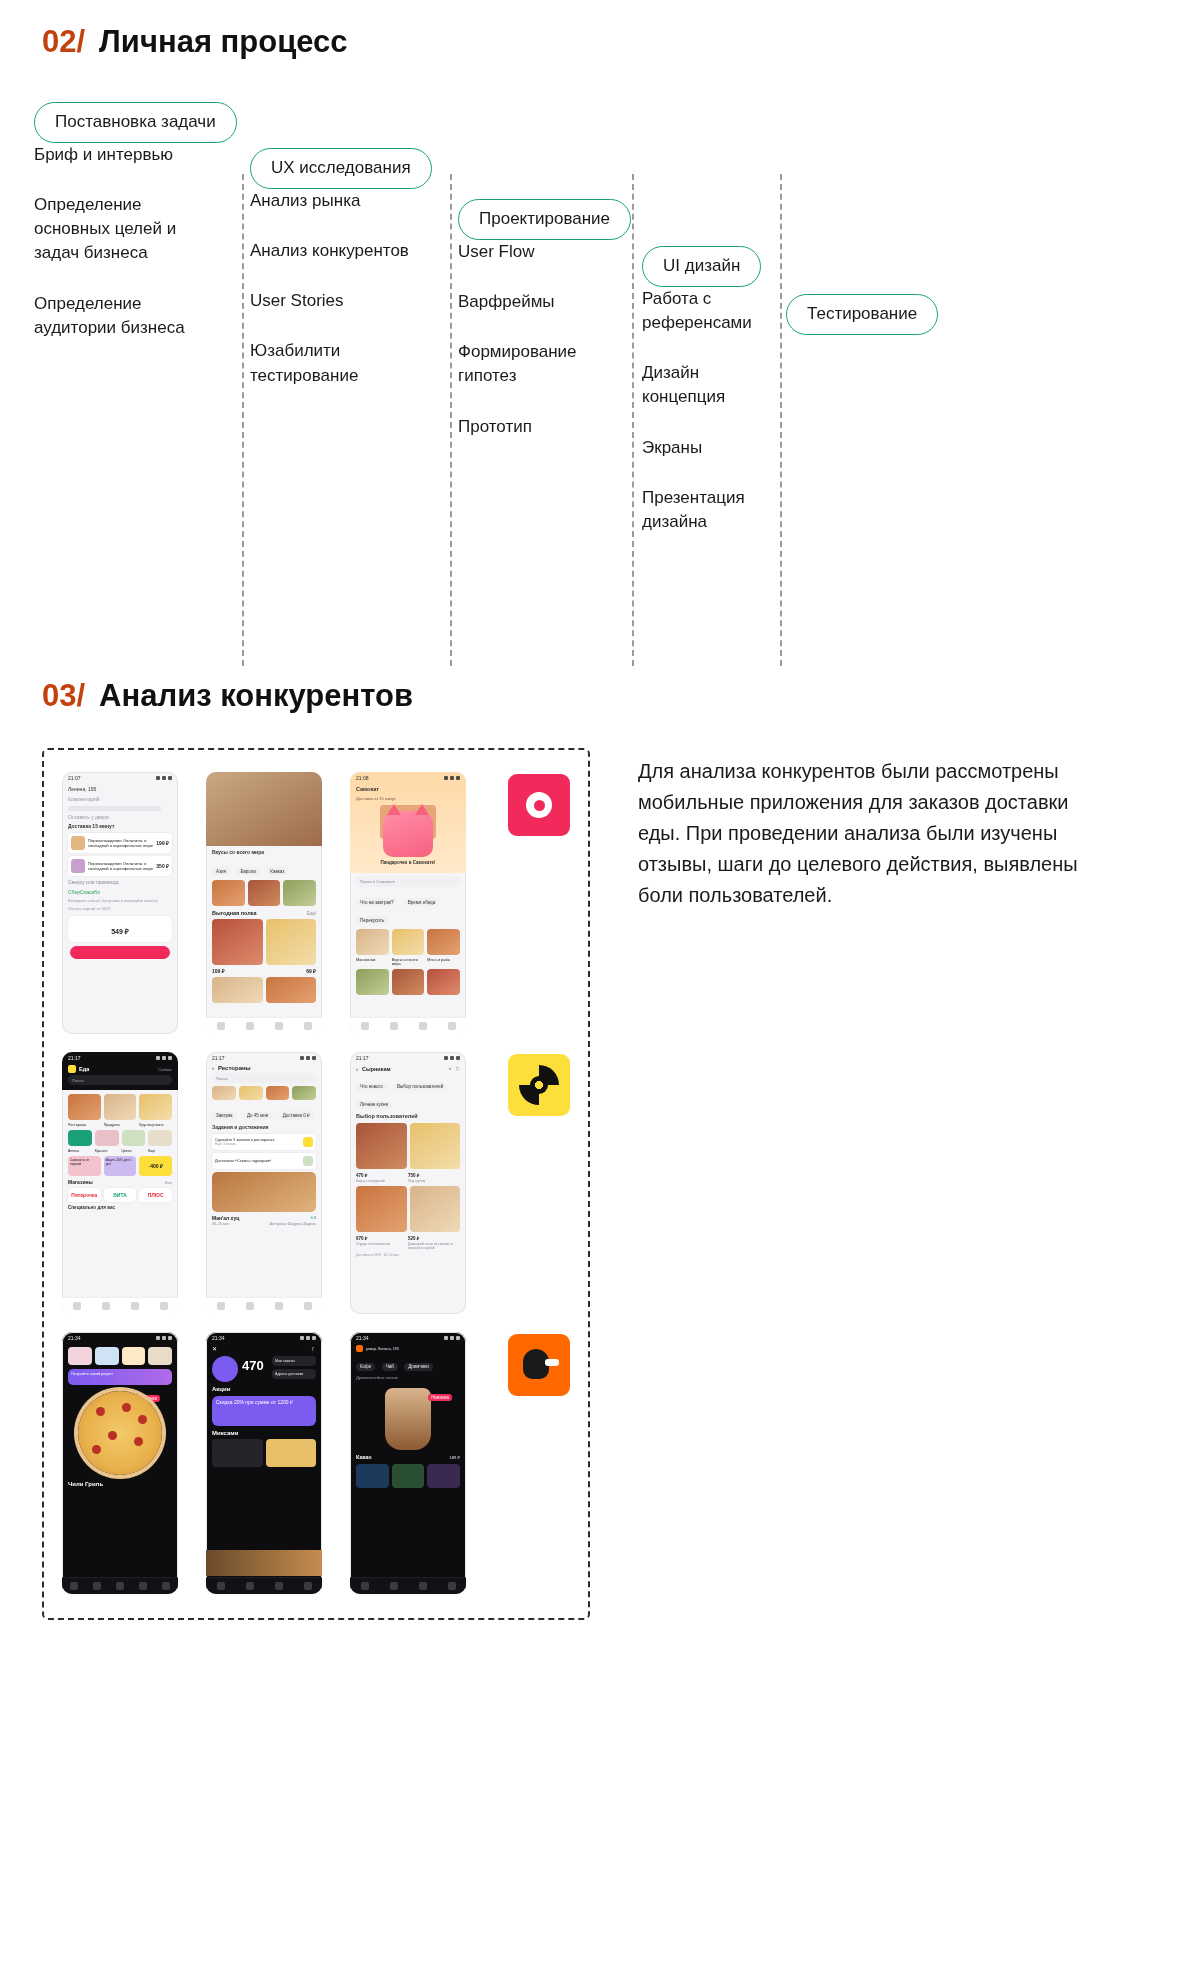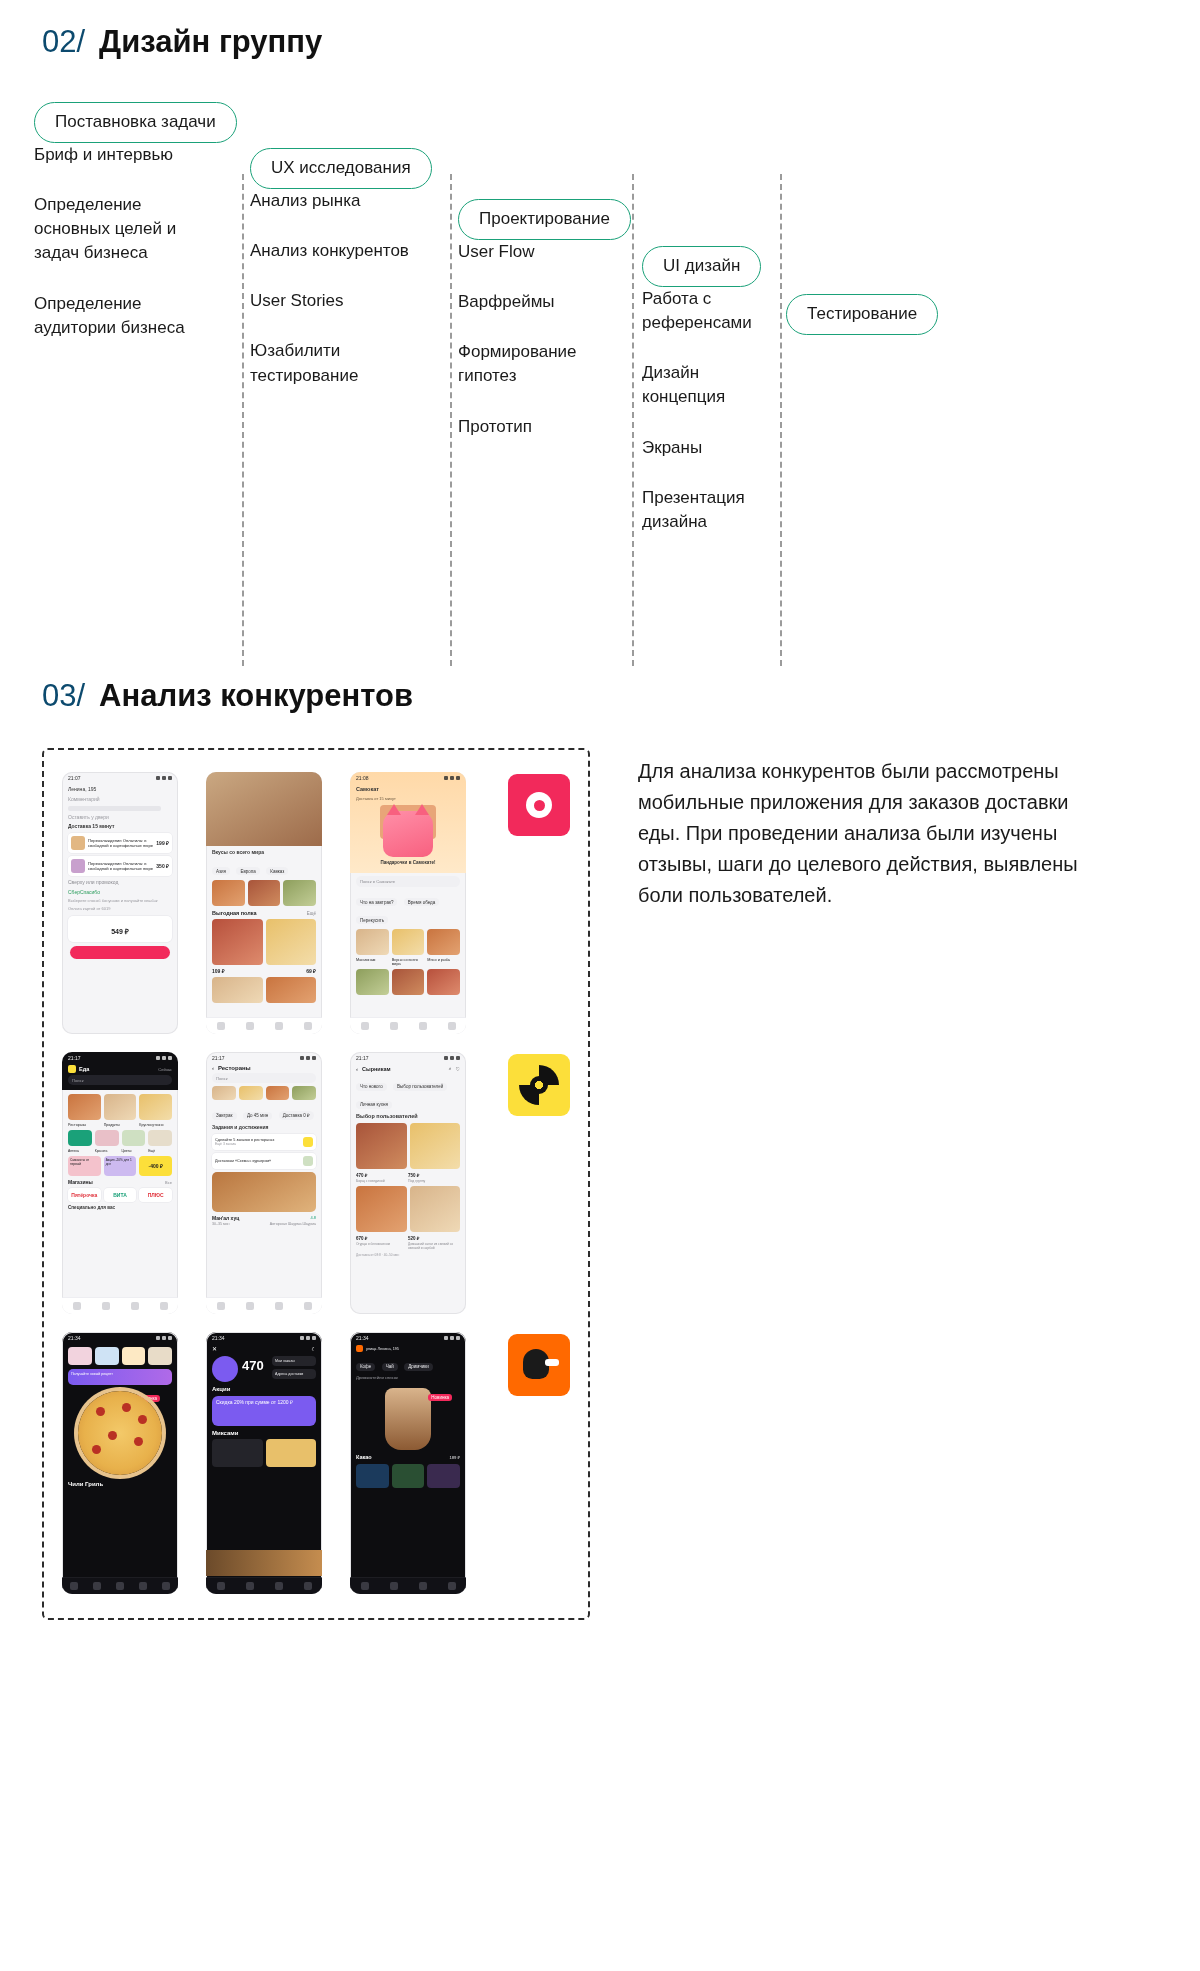--- a/index.html
+++ b/index.html
@@ -18,22 +18,22 @@
 
   
   .section-head {
     display: flex;
     align-items: baseline;
     gap: 14px;
     padding-left: 42px;
   }
   .section-num {
     font-size: 31px;
-    font-weight: normal;
-    color: #0c4a6e;
+    font-weight: bold;
+    color: #c2410c;
     letter-spacing: 0px;
   }
   .section-title {
     font-size: 31px;
     font-weight: bold;
     color: #111111;
   }
   #sec2 { padding-top: 24px; }
   #sec3 { padding-top: 0px; }
 
@@ -255,21 +255,21 @@
     background:#fff; border-radius:3px;
   }
 </style>
 </head>
 <body>
 
 <div class="page">
 
   <div class="section-head" id="sec2">
     <span class="section-num">02/</span>
-    <span class="section-title">Дизайн группу</span>
+    <span class="section-title">Личная процесс</span>
   </div>
 
   <div class="process">
     <div class="divider" style="left:242px;"></div>
     <div class="divider" style="left:450px;"></div>
     <div class="divider" style="left:632px;"></div>
     <div class="divider" style="left:780px;"></div>
 
     <div class="col" style="left:34px; top:16px; width:205px;">
       <div class="pill">Поставновка задачи</div>

